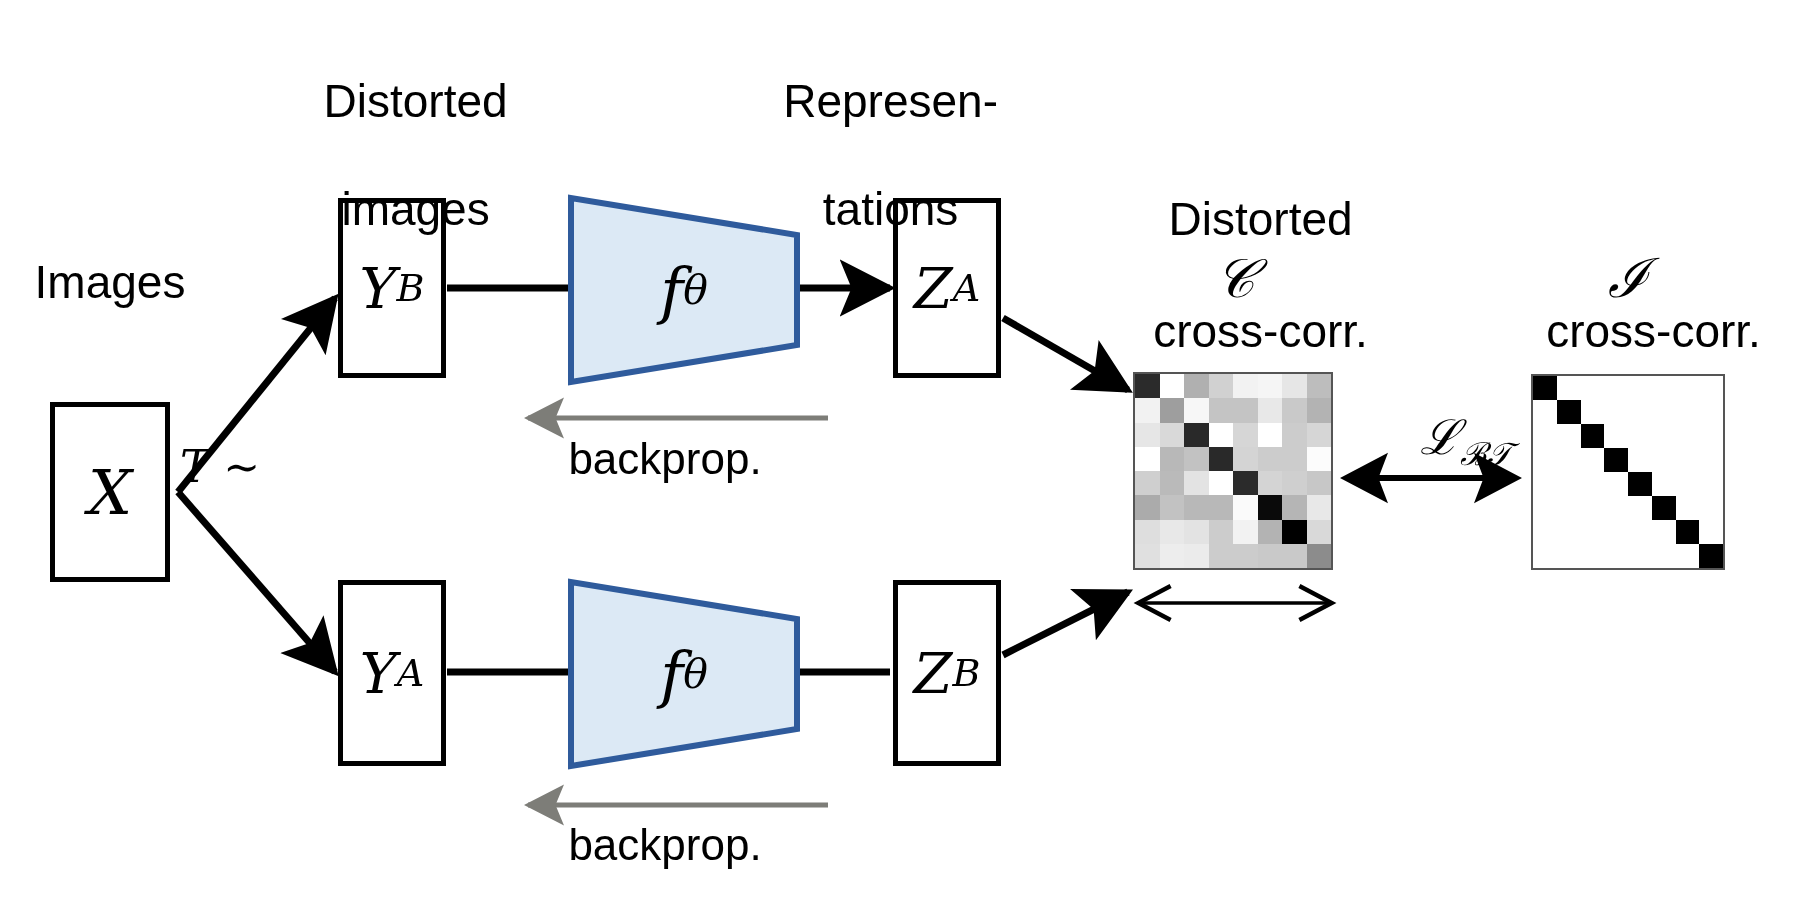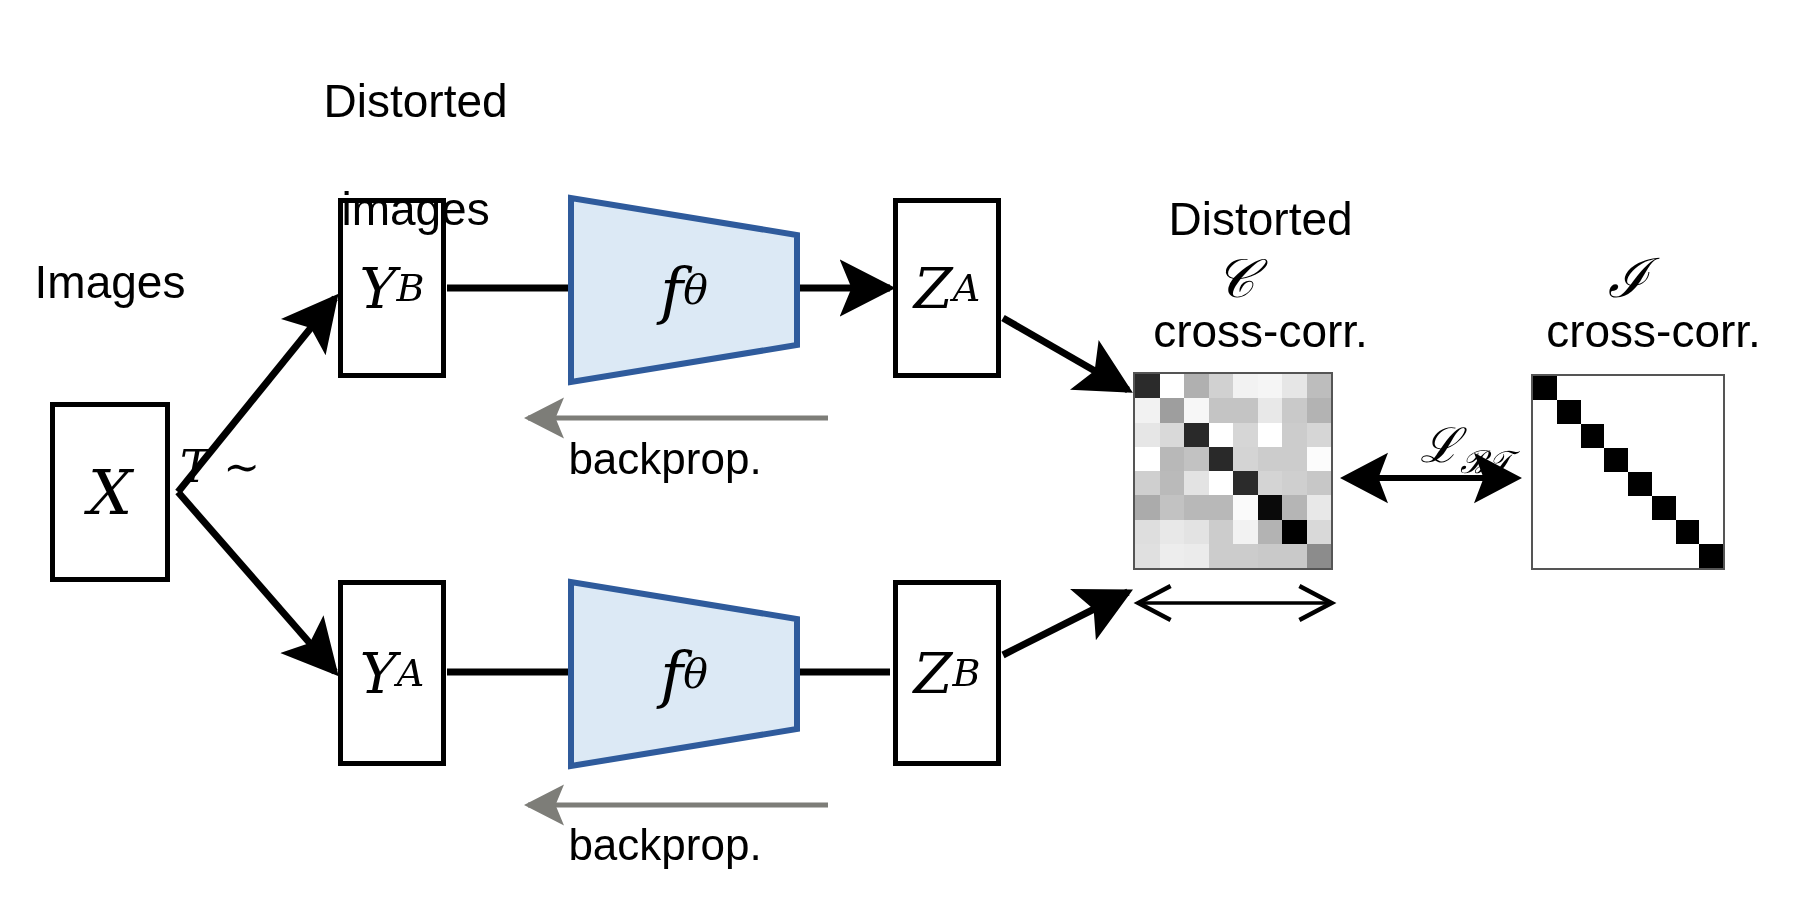--- a/index.html
+++ b/index.html
@@ -252,37 +252,41 @@
     </div>
 
   <div class="lbl" style="left:0px;top:255px;width:220px;">Images</div>
 
   <div class="lbl" style="left:200px;top:20px;width:380px;">
     <span>Distorted</span><br>
     <span>images</span>
   </div>
 
 
+  <div class="lbl" style="left:710px;top:20px;width:310px;">
+    <span>Represen-</span><br>
+    <span>tations</span>
+  </div>
 
   <div class="lbl" style="left:1080px;top:135px;width:310px;line-height:56px;">
     <span>Distorted</span><br>
     <span>cross-corr.</span>
   </div>
   <div class="lbl math" style="left:1080px;top:252px;width:310px;font-size:54px;">𝒞</div>
 
   <div class="lbl" style="left:1478px;top:135px;width:300px;line-height:56px;">
     <br>
     <span>cross-corr.</span>
   </div>
   <div class="lbl math" style="left:1478px;top:252px;width:300px;font-size:54px;">ℐ</div>
 
   <div class="lbl math" style="left:180px;top:440px;width:250px;font-size:44px;text-align:left;">T ∼ 𝒣</div>
 
   <div class="lbl" style="left:490px;top:432px;width:350px;font-size:44px;">backprop.</div>
 
   <div class="lbl" style="left:490px;top:818px;width:350px;font-size:44px;">backprop.</div>
 
 
-  <div class="lbl math" style="left:1345px;top:364px;width:180px;font-size:48px;text-align:center;">
+  <div class="lbl math" style="left:1345px;top:356px;width:180px;font-size:48px;text-align:center;">
     <span>ℒ</span><span class="subsm">ℬ𝒯</span>
   </div>
 
 </div>
 
 </body></html>

